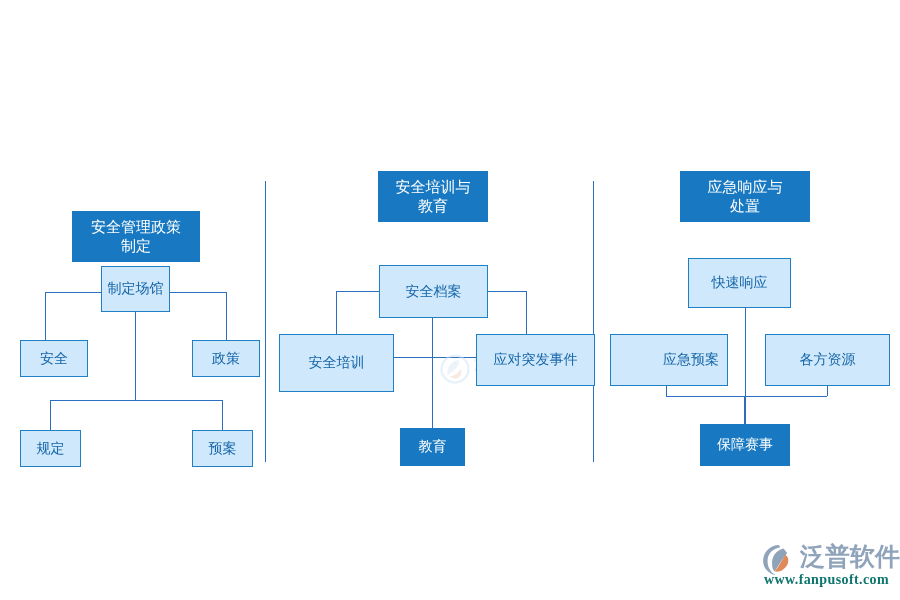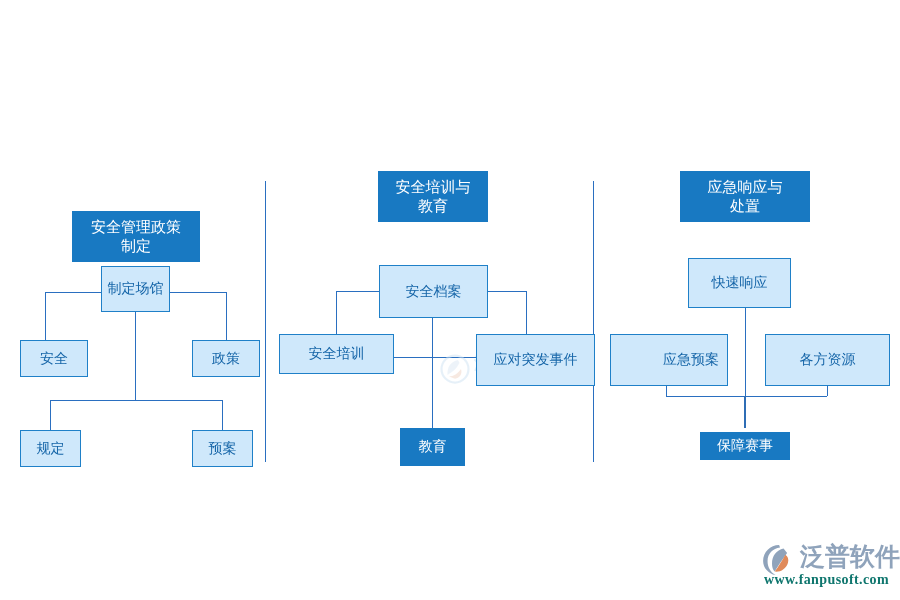--- a/index.html
+++ b/index.html
@@ -205,21 +205,21 @@
   <div class="line h" style="left:336px; top:291px; width:43px;"></div>
   <div class="line h" style="left:488px; top:291px; width:39px;"></div>
   <div class="line v" style="left:336px; top:291px; height:43px;"></div>
   <div class="line v" style="left:526px; top:291px; height:43px;"></div>
   <div class="line v" style="left:432px; top:318px; height:112px;"></div>
   <div class="line h" style="left:394px; top:357px; width:82px;"></div>
 
   <div class="node light" style="left:379px; top:265px; width:109px; height:53px;">
     <span>安全档案</span>
   </div>
-  <div class="node light" style="left:279px; top:334px; width:115px; height:40px;">
+  <div class="node light" style="left:279px; top:334px; width:115px; height:58px;">
     <span>安全培训</span>
   </div>
   <div class="node light" style="left:476px; top:334px; width:119px; height:52px;">
     <span>应对突发事件</span>
   </div>
   <div class="node dark" style="left:400px; top:428px; width:65px; height:38px;">
     <span>教育</span>
   </div>
 
   <div class="node header" style="left:680px; top:171px; width:130px; height:51px;">
@@ -237,21 +237,21 @@
 
   <div class="node light" style="left:688px; top:258px; width:103px; height:50px;">
     <span>快速响应</span>
   </div>
   <div class="node light" style="left:610px; top:334px; width:118px; height:52px;padding-left:44px;">
     <span>应急预案</span>
   </div>
   <div class="node light" style="left:765px; top:334px; width:125px; height:52px;">
     <span>各方资源</span>
   </div>
-  <div class="node dark" style="left:700px; top:424px; width:90px; height:28px;margin-top:8px;">
+  <div class="node dark" style="left:700px; top:424px; width:90px; height:42px;">
     <span>保障赛事</span>
   </div>
 
   <div id="watermark">
     <svg class="wm-mark" viewBox="0 0 40 40">
       <path d="M20 2 A18 18 0 1 0 20 38 A18 18 0 1 0 20 2 Z" fill="none" stroke="#cfe3f3" stroke-width="3"></path>
       <path d="M24 8 C14 10 9 18 10 28 C16 24 22 20 26 12 Z" fill="#dce9f5"></path>
       <path d="M12 30 C18 30 24 26 28 20 C30 26 27 32 20 33 Z" fill="#f0d4c4"></path>
     </svg>
     <div class="wm-cn">泛普软件</div>

